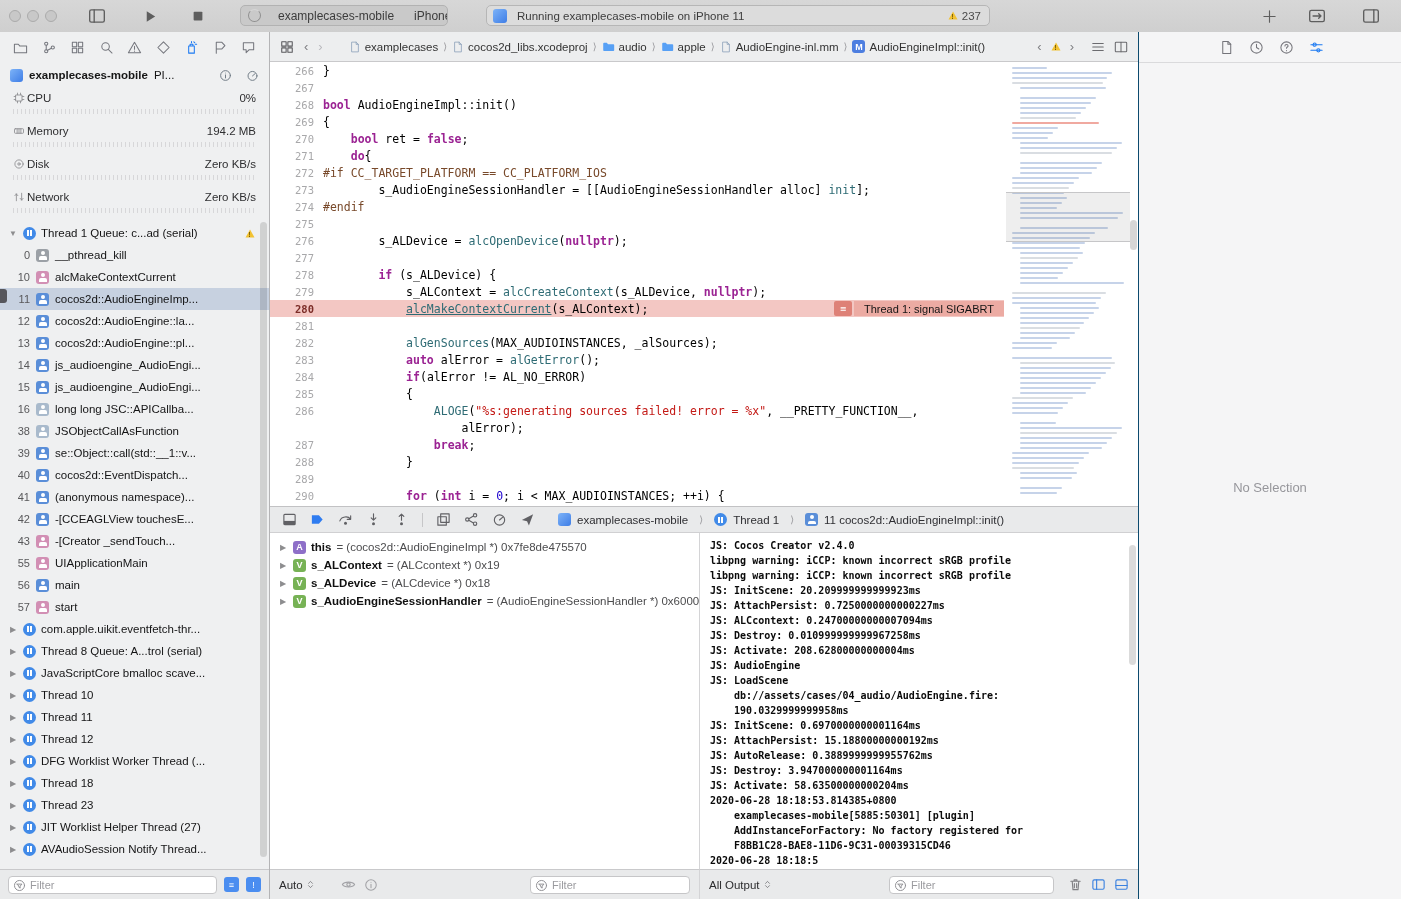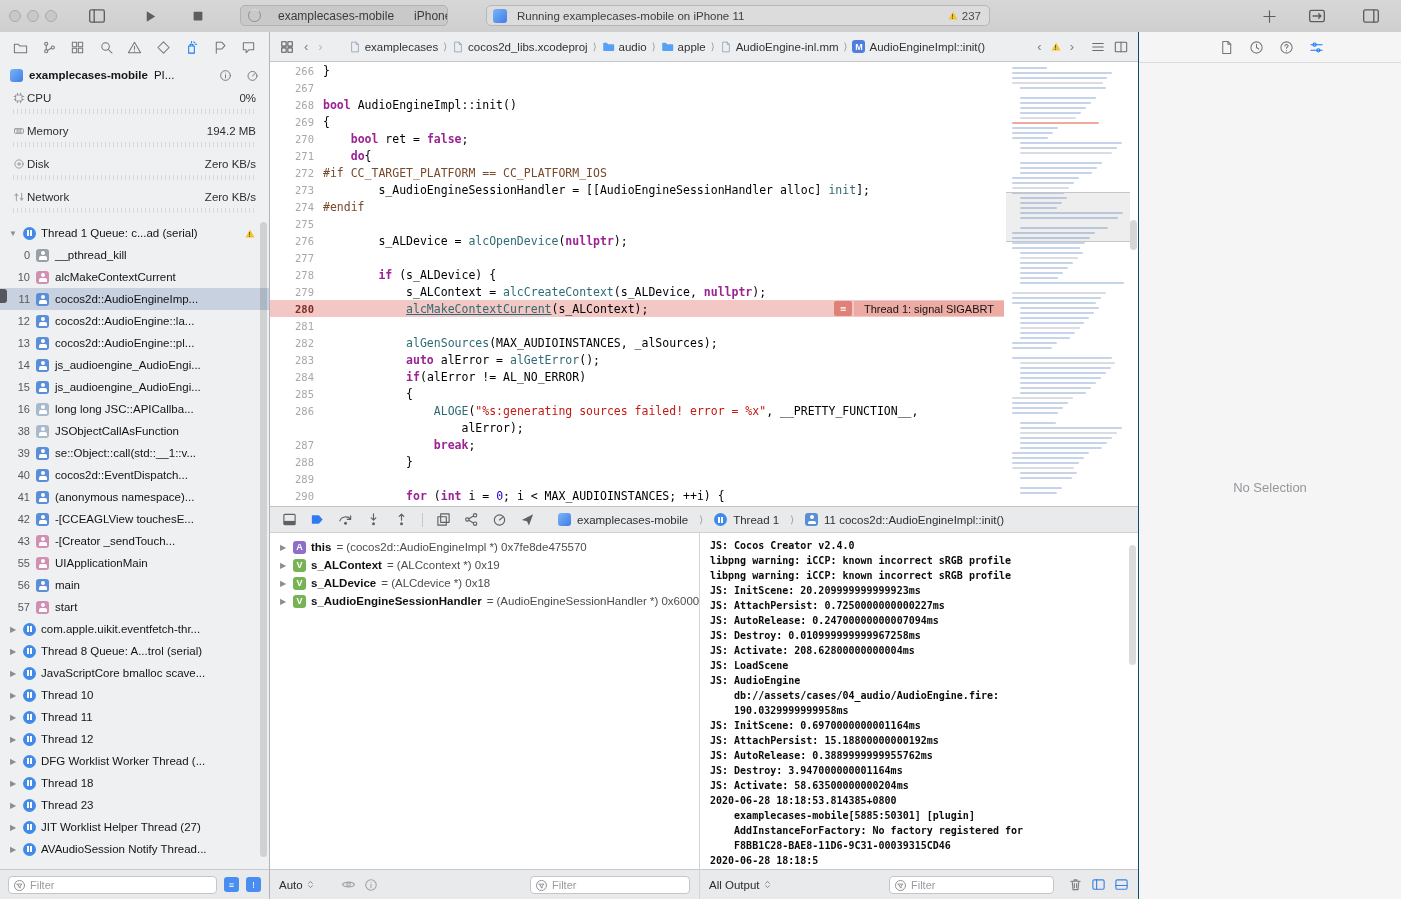--- a/index.html
+++ b/index.html
@@ -866,25 +866,25 @@
         <span class="var-name">s_AudioEngineSessionHandler</span>
         <span class="var-rest">= (AudioEngineSessionHandler *) 0x600000...</span>
       </div>
     </div>
   <div class="console" id="console-lines">
       <div class="con-line">JS: Cocos Creator v2.4.0</div>
       <div class="con-line">libpng warning: iCCP: known incorrect sRGB profile</div>
       <div class="con-line">libpng warning: iCCP: known incorrect sRGB profile</div>
       <div class="con-line">JS: InitScene: 20.209999999999923ms</div>
       <div class="con-line">JS: AttachPersist: 0.7250000000000227ms</div>
-      <div class="con-line">JS: AutoRelease: 0.24700000000007094ms</div>
+      <div class="con-line">JS: ALCcontext: 0.24700000000007094ms</div>
       <div class="con-line">JS: Destroy: 0.010999999999967258ms</div>
       <div class="con-line">JS: Activate: 208.62800000000004ms</div>
+      <div class="con-line">JS: AudioEngine</div>
       <div class="con-line">JS: LoadScene</div>
-      <div class="con-line">JS: AudioEngine</div>
       <div class="con-line">    db://assets/cases/04_audio/AudioEngine.fire:</div>
       <div class="con-line">    190.0329999999958ms</div>
       <div class="con-line">JS: InitScene: 0.6970000000001164ms</div>
       <div class="con-line">JS: AttachPersist: 15.18800000000192ms</div>
       <div class="con-line">JS: AutoRelease: 0.3889999999955762ms</div>
       <div class="con-line">JS: Destroy: 3.947000000001164ms</div>
       <div class="con-line">JS: Activate: 58.63500000000204ms</div>
       <div class="con-line">2020-06-28 18:18:53.814385+0800</div>
       <div class="con-line">    examplecases-mobile[5885:50301] [plugin]</div>
       <div class="con-line">    AddInstanceForFactory: No factory registered for</div>

